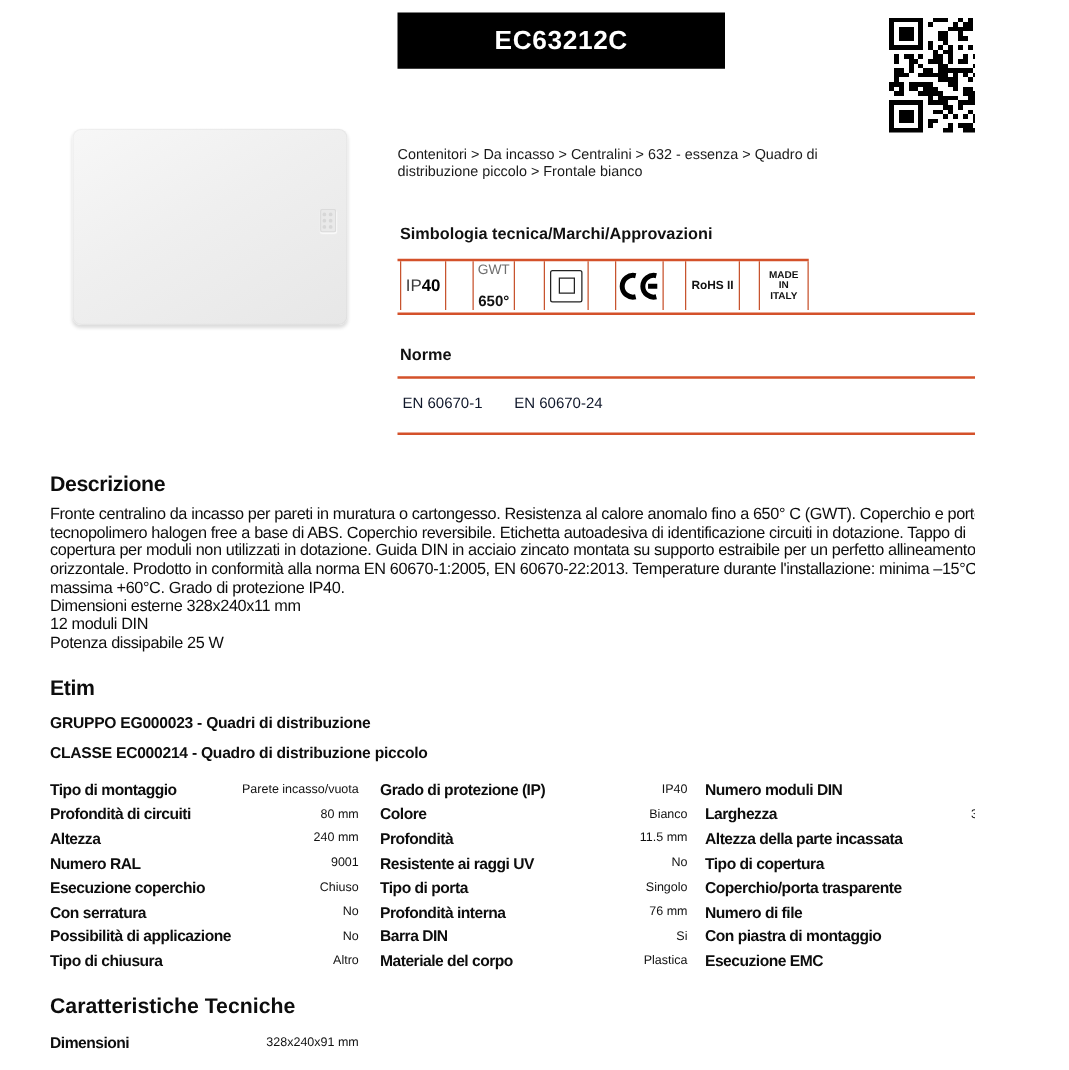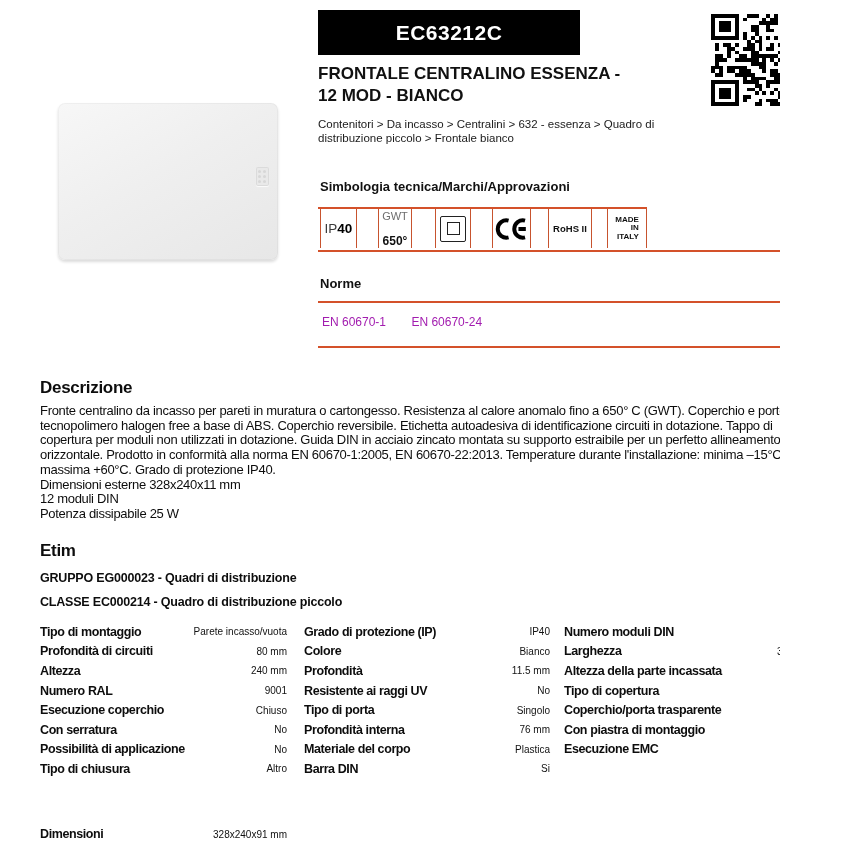--- a/index.html
+++ b/index.html
@@ -45,22 +45,22 @@
     border-left:1px solid #c7532e; border-right:1px solid #c7532e;
     display:flex; flex-direction:column; align-items:center; justify-content:center; }
   .ip-text { font-size:13.5px; color:#3c3c3c; }
   .ip-text b { color:#000; }
   .gwt1 { font-size:11px; color:#6e6e6e; line-height:12px; }
   .gwt2 { font-size:12px; font-weight:bold; color:#111; line-height:13px;margin-top:13px; }
   .sq-outer { width:26px; height:26px; border:1.6px solid #222; border-radius:2px;
     display:flex; align-items:center; justify-content:center; }
   .sq-inner { width:13px; height:13px; border:1.6px solid #222; }
   .rohs { font-size:9.5px; font-weight:bold; color:#111; }
-  .made { font-size:8px; font-weight:bold; line-height:8.5px; text-align:right; color:#111; }
-  .standards { position:absolute; left:322px; top:315px; font-size:12px; color:#a21caf; }
+  .made { font-size:8px; font-weight:bold; line-height:8.5px; text-align:center; color:#111; }
+  .standards { position:absolute; left:322px; top:315px; font-size:12px; color:#0f172a; }
   .standards span { margin-right:22px; }
   
   .h-big { position:absolute; font-size:17px; font-weight:bold; color:#0d0d0d; letter-spacing:-0.3px; }
   .desc-body { position:absolute; left:40px; top:404px; width:778px;
     font-size:13px; line-height:14.7px; letter-spacing:-0.3px; color:#0d0d0d; }
   .etim-sub { position:absolute; left:40px; font-size:12.5px; font-weight:bold;
     letter-spacing:-0.2px; color:#0d0d0d; }
   
   .ecol { position:absolute; top:622px; }
   .ecol.c1 { left:40px;  width:247px; }
@@ -410,24 +410,20 @@
         <rect x="12" y="24" width="1" height="1"></rect>
         <rect x="15" y="24" width="1" height="1"></rect>
         <rect x="16" y="24" width="1" height="1"></rect>
         <rect x="17" y="24" width="1" height="1"></rect>
         <rect x="18" y="24" width="1" height="1"></rect>
         <rect x="19" y="24" width="1" height="1"></rect>
         <rect x="22" y="24" width="1" height="1"></rect>
       </svg>
   </div>
 
-  <div class="title">
-    <div>FRONTALE CENTRALINO ESSENZA -</div>
-    <div>12 MOD - BIANCO</div>
-  </div>
   <div class="breadcrumb">Contenitori &gt; Da incasso &gt; Centralini &gt; 632 - essenza &gt; Quadro di distribuzione piccolo &gt; Frontale bianco</div>
 
   <div class="sec-h" style="left:320px;top:179px">Simbologia tecnica/Marchi/Approvazioni</div>
 
   <div class="symbols-row">
     <div class="topline" style="background: rgb(212, 81, 42);"></div>
     <div class="botline" style="background: rgb(212, 81, 42);"></div>
 
     <div class="cell" style="left:2px;width:37px">
       <span class="ip-text"><span>IP</span><b>40</b></span>
@@ -539,27 +535,27 @@
       </div>
     <div class="erow">
         <span class="elabel">Tipo di porta</span>
         <span class="evalue">Singolo</span>
       </div>
     <div class="erow">
         <span class="elabel">Profondità interna</span>
         <span class="evalue">76 mm</span>
       </div>
     <div class="erow">
+        <span class="elabel">Barra DIN</span>
+        <span class="evalue">Si</span>
+      </div>
+    <div class="erow">
         <span class="elabel">Materiale del corpo</span>
         <span class="evalue">Plastica</span>
       </div>
-    <div class="erow">
-        <span class="elabel">Barra DIN</span>
-        <span class="evalue">Si</span>
-      </div>
   </div>
 
   <div class="ecol c3">
     <div class="erow">
         <span class="elabel">Numero moduli DIN</span>
         <span class="evalue">12</span>
       </div>
     <div class="erow">
         <span class="elabel">Larghezza</span>
         <span class="evalue">328 mm</span>
@@ -570,27 +566,32 @@
       </div>
     <div class="erow">
         <span class="elabel">Tipo di copertura</span>
         <span class="evalue">Porta</span>
       </div>
     <div class="erow">
         <span class="elabel">Coperchio/porta trasparente</span>
         <span class="evalue">No</span>
       </div>
     <div class="erow">
+        <span class="elabel">Numero di file</span>
+        <span class="evalue">1</span>
+      </div>
+    <div class="erow">
         <span class="elabel">Con piastra di montaggio</span>
         <span class="evalue">No</span>
       </div>
     <div class="erow">
         <span class="elabel">Esecuzione EMC</span>
         <span class="evalue">No</span>
       </div>
   </div>
 
+  <div class="h-big" style="left:40px;top:795px;letter-spacing:0">Caratteristiche Tecniche</div>
   <div class="dim-row">
     <span class="elabel">Dimensioni</span>
     <span class="evalue">328x240x91 mm</span>
   </div>
 
 </div>
 
 </body></html>

